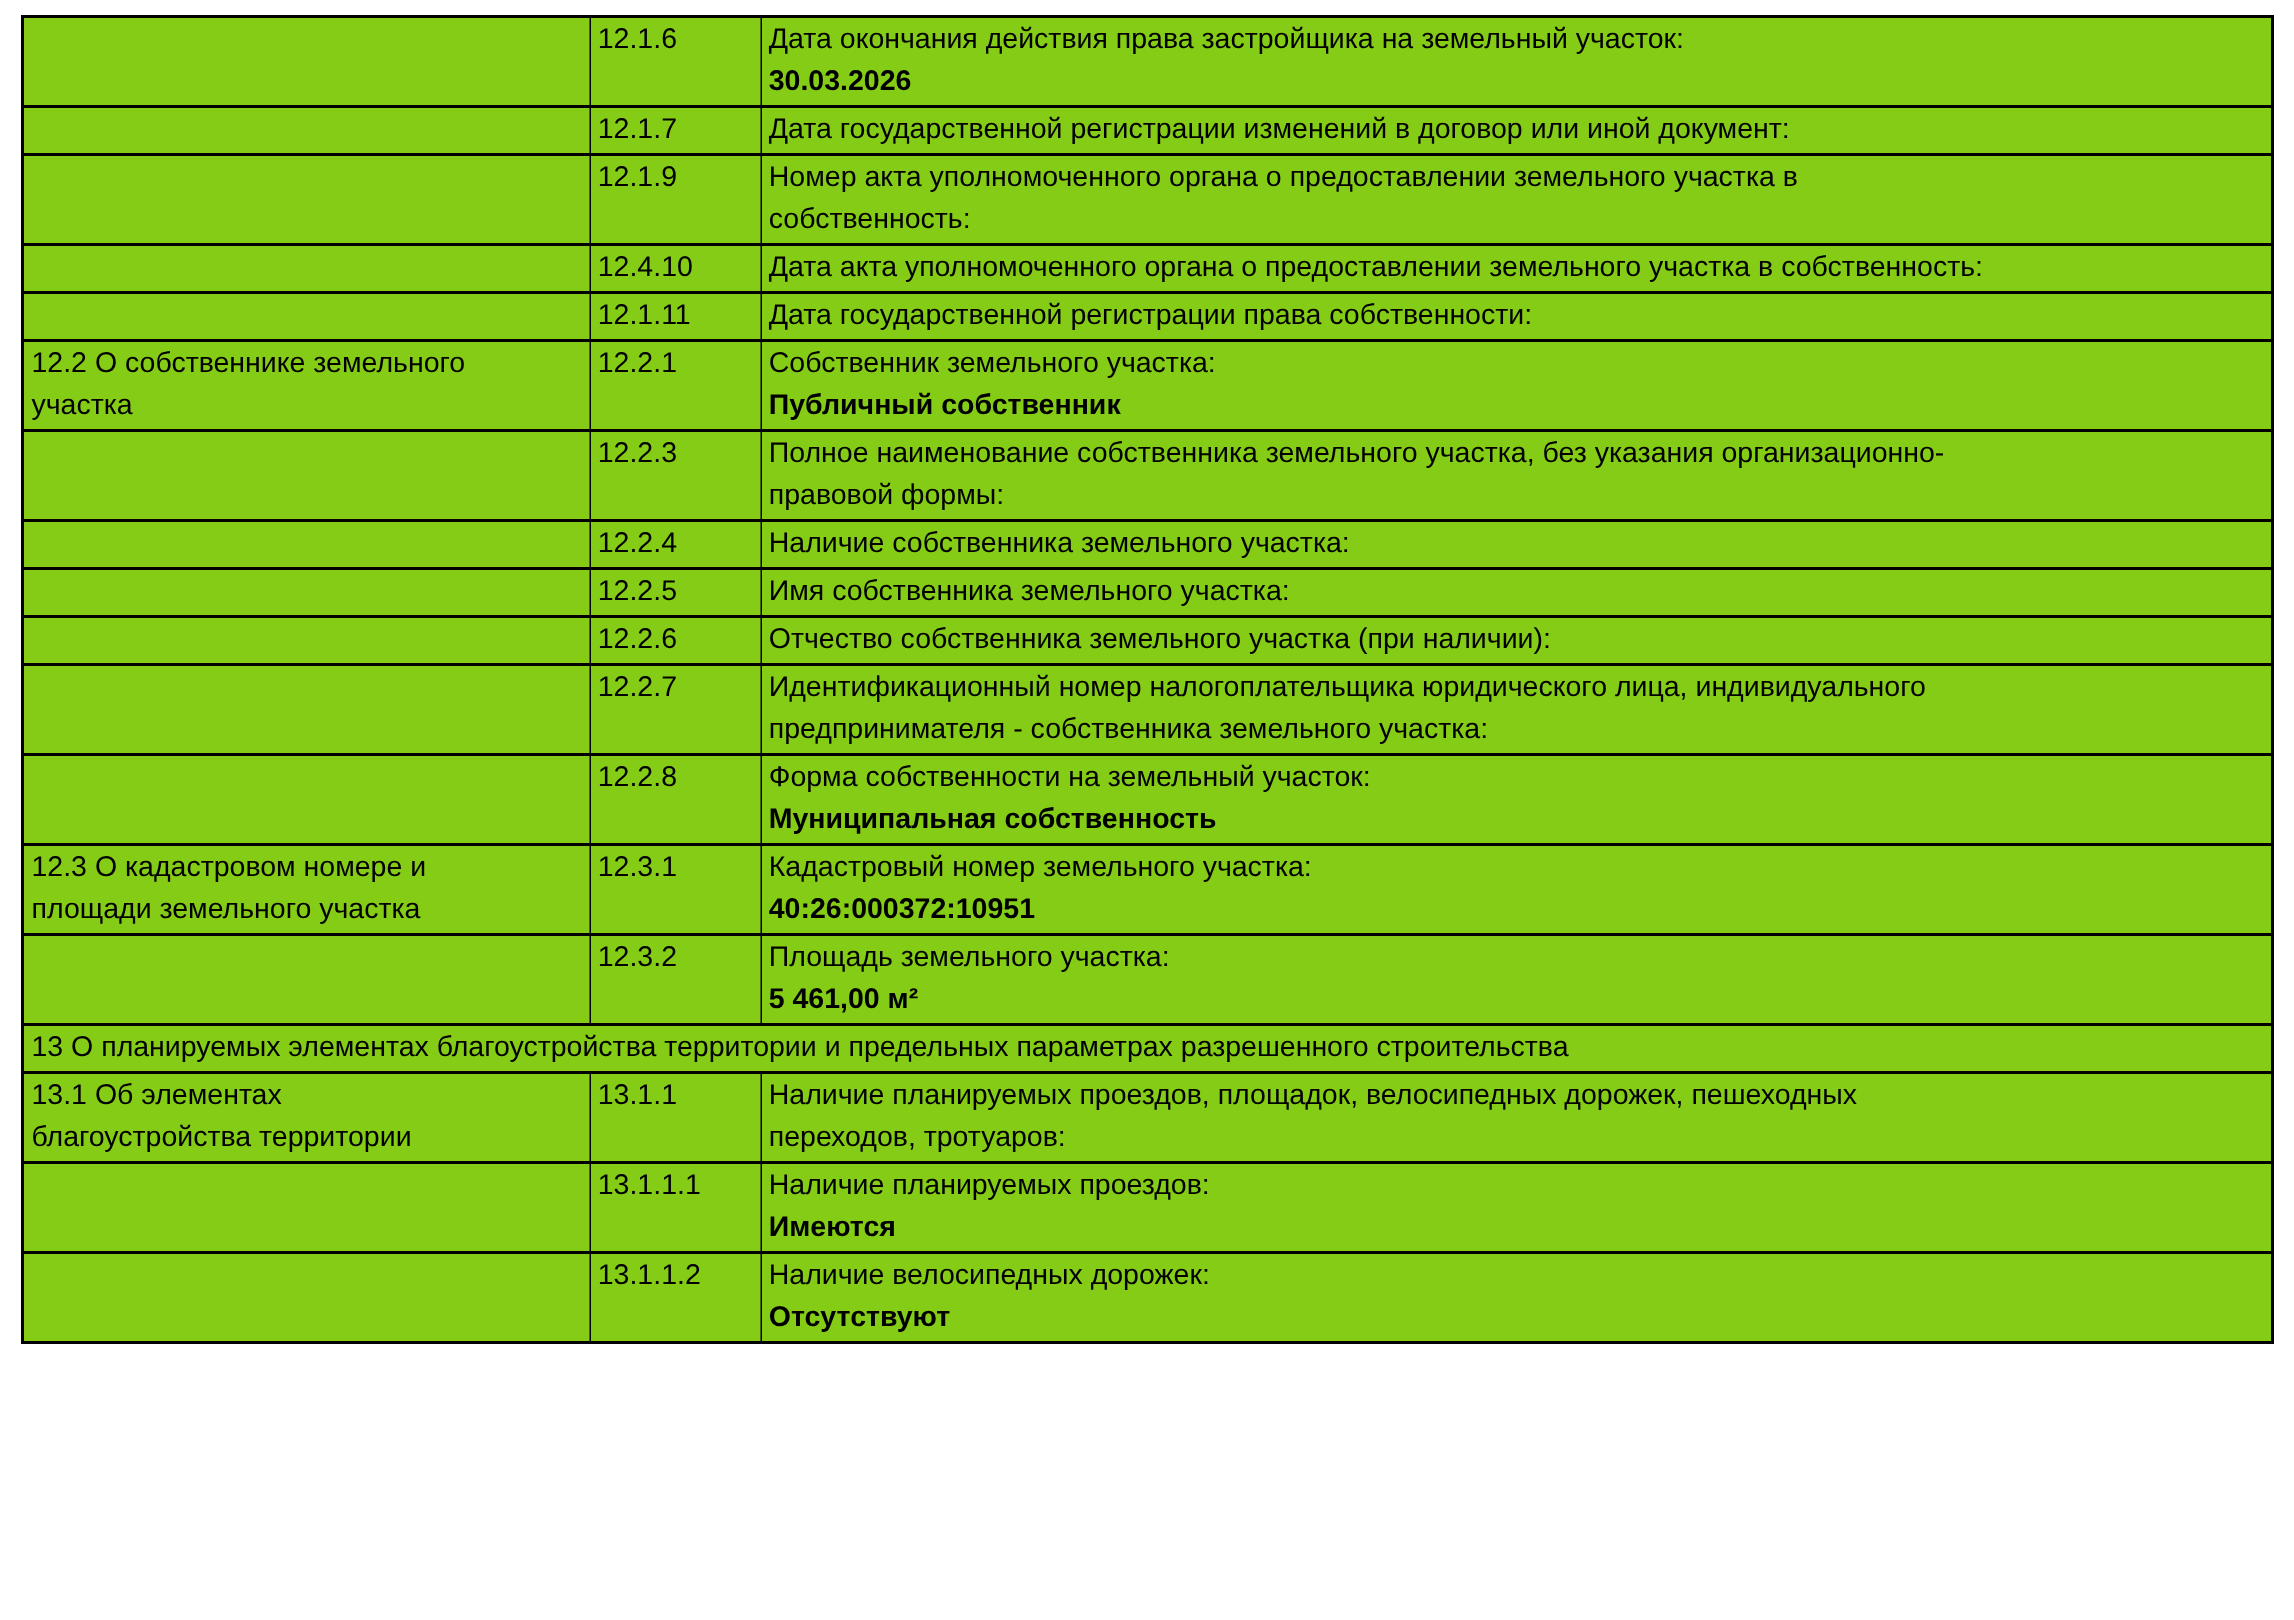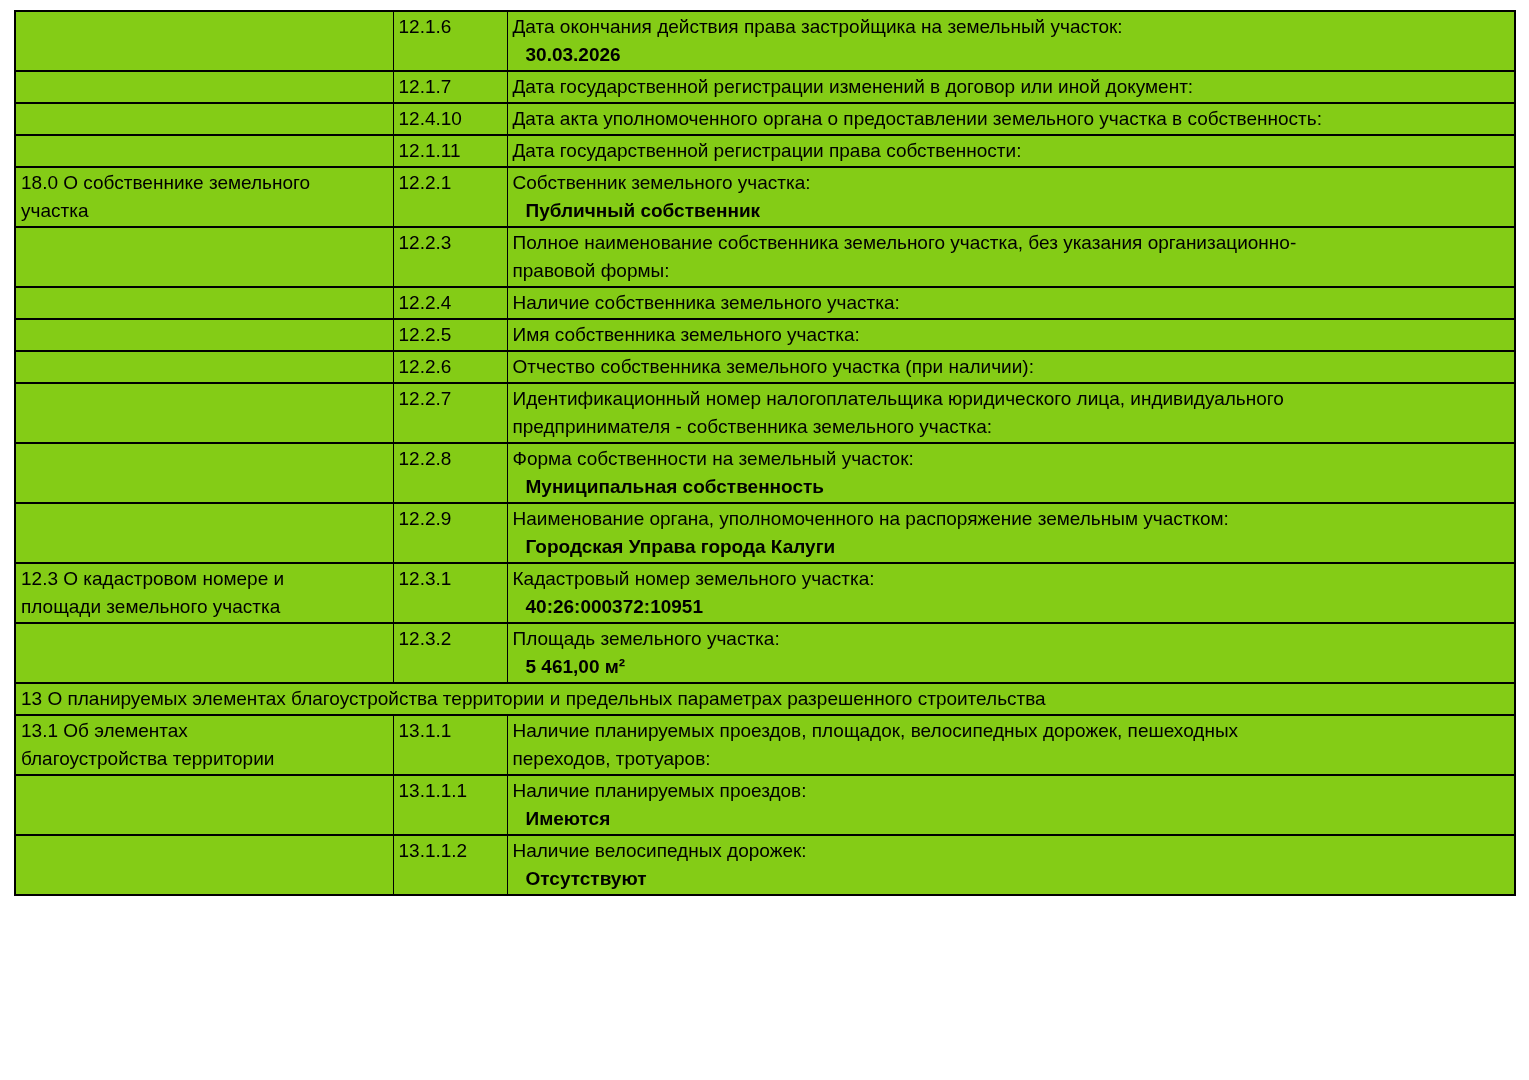--- a/index.html
+++ b/index.html
@@ -37,21 +37,20 @@
   }
   td.num {
     vertical-align: middle;
   }
   td.content .label {
     white-space: pre-line;
   }
   td.content .value {
     font-weight: bold;
     white-space: pre-line;
-    margin-left: 13px;
   }
   td.section {
     font-weight: normal;
   }
 </style>
 </head>
 <body>
 
 <table class="decl">
   <colgroup>
@@ -72,41 +71,50 @@
   <tr>
     <td class="group"></td>
     <td class="num">12.1.7</td>
     <td class="content">
       <div class="label">Дата государственной регистрации изменений в договор или иной документ:</div>
 
     </td>
   </tr>
 
 
+  <tr>
+    <td class="group"></td>
+    <td class="num">12.1.9</td>
+    <td class="content">
+      <div class="label">Номер акта уполномоченного органа о предоставлении земельного участка в
+собственность:</div>
+
+    </td>
+  </tr>
 
   <tr>
     <td class="group"></td>
     <td class="num">12.4.10</td>
     <td class="content">
       <div class="label">Дата акта уполномоченного органа о предоставлении земельного участка в собственность:</div>
 
     </td>
   </tr>
 
   <tr>
     <td class="group"></td>
     <td class="num">12.1.11</td>
     <td class="content">
       <div class="label">Дата государственной регистрации права собственности:</div>
 
     </td>
   </tr>
 
   <tr>
-    <td class="group">18.0 О собственнике земельного
+    <td class="group">12.2 О собственнике земельного
 участка</td>
     <td class="num">12.2.1</td>
     <td class="content">
       <div class="label">Собственник земельного участка:</div>
       <div class="value">Публичный собственник</div>
     </td>
   </tr>
 
 
   <tr>
@@ -158,28 +166,20 @@
 
   <tr>
     <td class="group"></td>
     <td class="num">12.2.8</td>
     <td class="content">
       <div class="label">Форма собственности на земельный участок:</div>
       <div class="value">Муниципальная собственность</div>
     </td>
   </tr>
 
-  <tr>
-    <td class="group"></td>
-    <td class="num">12.2.9</td>
-    <td class="content">
-      <div class="label">Наименование органа, уполномоченного на распоряжение земельным участком:</div>
-      <div class="value">Городская Управа города Калуги</div>
-    </td>
-  </tr>
 
   <tr>
     <td class="group">12.3 О кадастровом номере и
 площади земельного участка</td>
     <td class="num">12.3.1</td>
     <td class="content">
       <div class="label">Кадастровый номер земельного участка:</div>
       <div class="value">40:26:000372:10951</div>
     </td>
   </tr>

